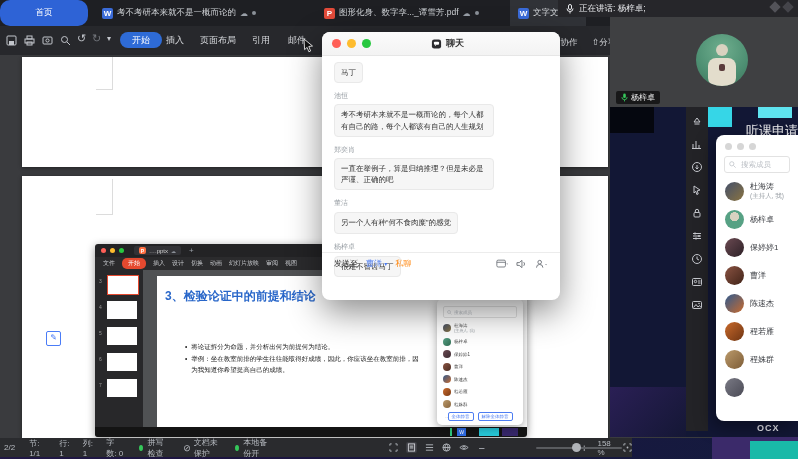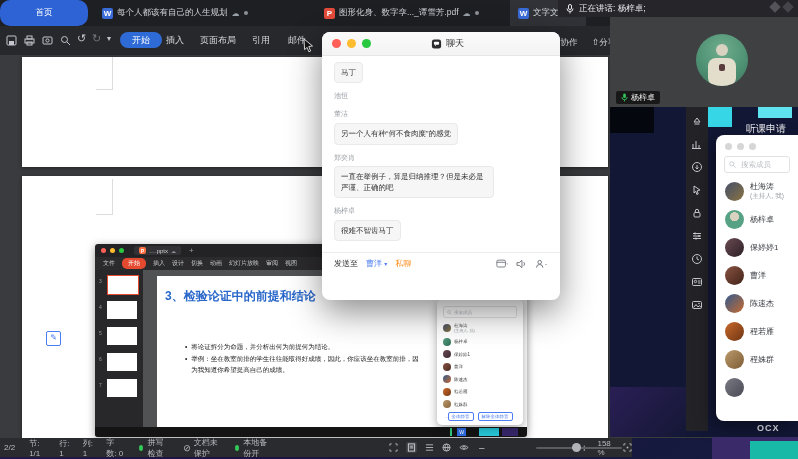--- a/index.html
+++ b/index.html
@@ -59,21 +59,21 @@
 <body>
 
 <div class="stage">
 
   <div class="abs tabbar">
     <div class="abs wtab home" style="left:0;top:0;width:88px;border-radius:10px;">
       <span>首页</span>
     </div>
     <div class="abs wtab" style="left:94px;top:0;width:218px;">
       <span class="applogo" style="background:#3a6bd8;">W</span>
-      <span style="white-space:nowrap;overflow:hidden;max-width:160px;">每个人都该有自己的人生规划</span>
+      <span style="white-space:nowrap;overflow:hidden;max-width:160px;">考不考研本来就不是一概而论的</span>
       <span class="cloud">☁</span>
       <span class="dot graydot"></span>
     </div>
     <div class="abs wtab" style="left:316px;top:0;width:190px;">
       <span class="applogo" style="background:#e24b3a;">P</span>
       <span style="white-space:nowrap;overflow:hidden;max-width:138px;">图形化身、数字孪..._谭雪芳.pdf</span>
       <span class="cloud">☁</span>
       <span class="dot graydot"></span>
     </div>
     <div class="abs wtab" style="left:510px;top:0;width:76px;background:#303237;">
@@ -279,21 +279,21 @@
         </svg>
       </span>
     <span style="color:#f0f0f0;font-size:8px;">杨梓卓</span>
   </div>
 
   <div class="abs navy">
     <div class="abs" style="left:0;top:0;width:44px;height:26px;background:#05070f;"></div>
     <div class="abs" style="left:90px;top:0;width:32px;height:20px;background:#36d6e7;"></div>
     <div class="abs" style="left:92px;top:1px;width:5px;height:8px;background:#3cf08c;"></div>
     <div class="abs" style="left:148px;top:0;width:34px;height:11px;background:#5fe3ef;"></div>
-    <div class="abs" style="left:136px;top:15px;font-size:10px;color:#f0f0f2;">听课申请</div>
+    <div class="abs" style="left:136px;top:15px;font-size:13px;color:#f0f0f2;">听课申请</div>
     <div class="abs" style="left:147px;top:316px;font-size:9px;font-weight:bold;color:#e8e8ef;letter-spacing:1px;">OCX</div>
     <div class="abs" style="left:0;top:280px;width:76px;height:50px;background:linear-gradient(135deg,#2a1f55,#141735);"></div>
   </div>
 
   <div class="abs vtool">
     <span class="ic">
         <svg width="12" height="12" viewBox="0 0 12 12">
           <path d="M3 7 L6 3 L9 7 Z M3.5 9 H8.5" fill="none" stroke="#c6c8ce"></path>
         </svg>
       </span>
@@ -465,35 +465,36 @@
       <span class="tl" style="background:#febc2e;margin-left:6px;"></span>
       <span class="tl" style="background:#28c840;margin-left:6px;"></span>
       <span style="margin:0 auto;display:flex;align-items:center;gap:4px;transform:translateX(-18px);">
         <span class="ic">
             <svg width="11" height="11" viewBox="0 0 12 12">
               <rect x="1" y="1.5" width="10" height="10" rx="2.5" fill="#2b2b2e"></rect>
               <rect x="3.2" y="4" width="5.6" height="3.4" rx="1" fill="#fff"></rect>
               <path d="M4.5 7.4 L4.2 9 L6 7.4 Z" fill="#fff"></path>
             </svg>
           </span>
-        <span style="font-size:9px;color:#333;font-weight:normal;text-align:right;">聊天</span>
+        <span style="font-size:9px;color:#333;font-weight:bold;text-align:right;">聊天</span>
       </span>
     </div>
     <div style="padding:5px 12px 0 12px;">
       <div><span class="bubble">马丁</span></div>
       <div>
         <div class="sender">池恒</div>
+        <span class="bubble">考不考研本来就不是一概而论的，每个人都有自己的路，每个人都该有自己的人生规划</span>
+      </div>
+      <div>
+        <div class="sender">郑奕肖</div>
+        <span class="bubble">一直在举例子，算是归纳推理？但是未必是严谨、正确的吧</span>
       </div>
       <div>
         <div class="sender">董洁</div>
         <span class="bubble">另一个人有种“何不食肉糜”的感觉</span>
-      </div>
-      <div>
-        <div class="sender">郑奕肖</div>
-        <span class="bubble">一直在举例子，算是归纳推理？但是未必是严谨、正确的吧</span>
       </div>
       <div>
         <div class="sender">杨梓卓</div>
         <span class="bubble">很难不智齿马丁</span>
       </div>
     </div>
     <div class="abs" style="left:0;top:220px;width:238px;height:1px;background:#ececec;"></div>
     <div class="abs sendrow" style="left:12px;top:226px;width:214px;">
       <span>发送至</span>
       <span style="color:#4d7df2;"><span>曹洋</span> <span style="font-size:6px;">▾</span></span>

